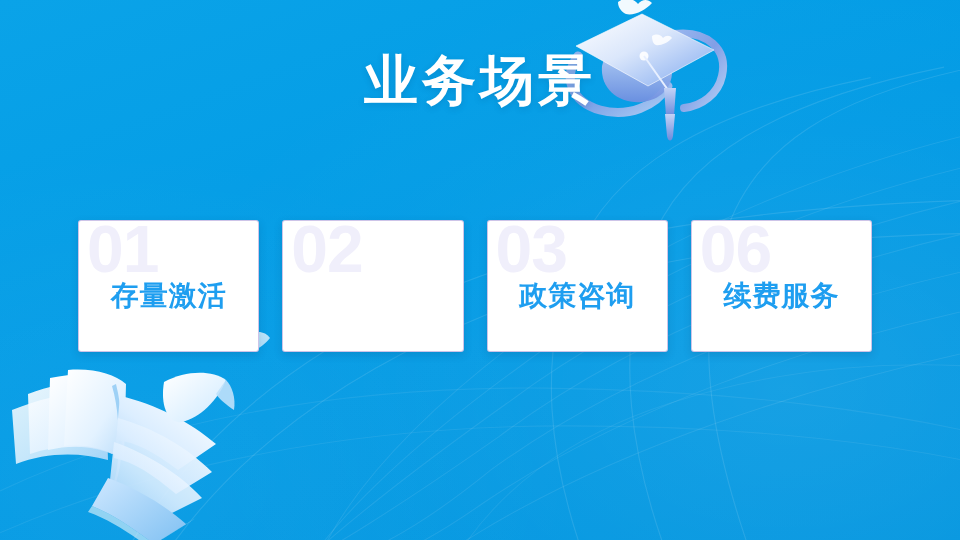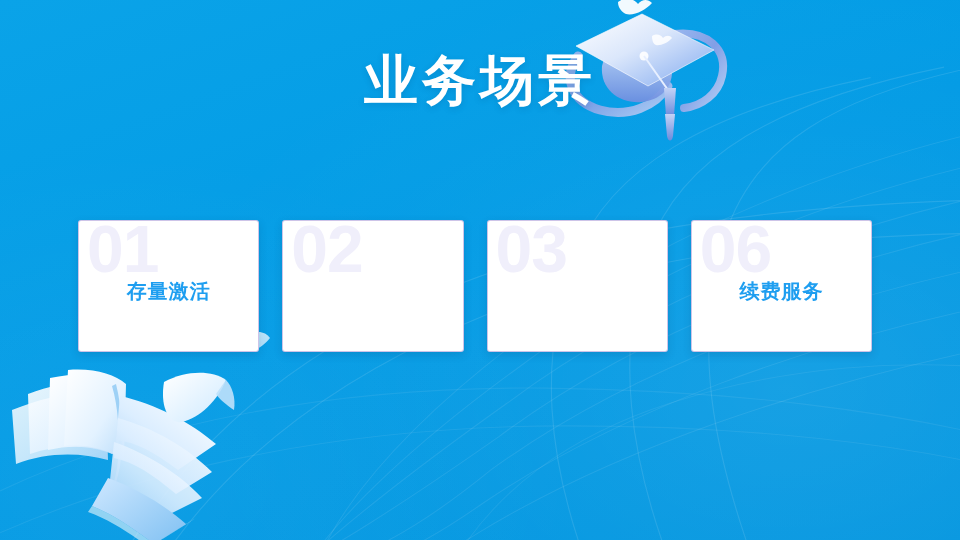--- a/index.html
+++ b/index.html
@@ -91,21 +91,21 @@
     letter-spacing: -1px;
     line-height: 1.05;
     user-select: none;
   }
   .card-label {
     position: absolute;
     left: 0;
     right: 0;
     top: 58px;
     text-align: center;
-    font-size: 20px;
+    font-size: 28px;
     font-weight: bold;
     color: #1E9EF0;
     letter-spacing: 1px;
     line-height: 1.2;
   }
 </style>
 </head>
 <body>
 
 <div id="slide">
@@ -234,20 +234,21 @@
       <div class="card-num">01</div>
       <div class="card-label">存量激活</div>
     </div>
 
     <div class="card">
       <div class="card-num">02</div>
     </div>
 
     <div class="card">
       <div class="card-num">03</div>
+      <div class="card-label">政策咨询</div>
     </div>
 
     <div class="card">
       <div class="card-num">06</div>
       <div class="card-label">续费服务</div>
     </div>
 
   </div>
 
 </div>

